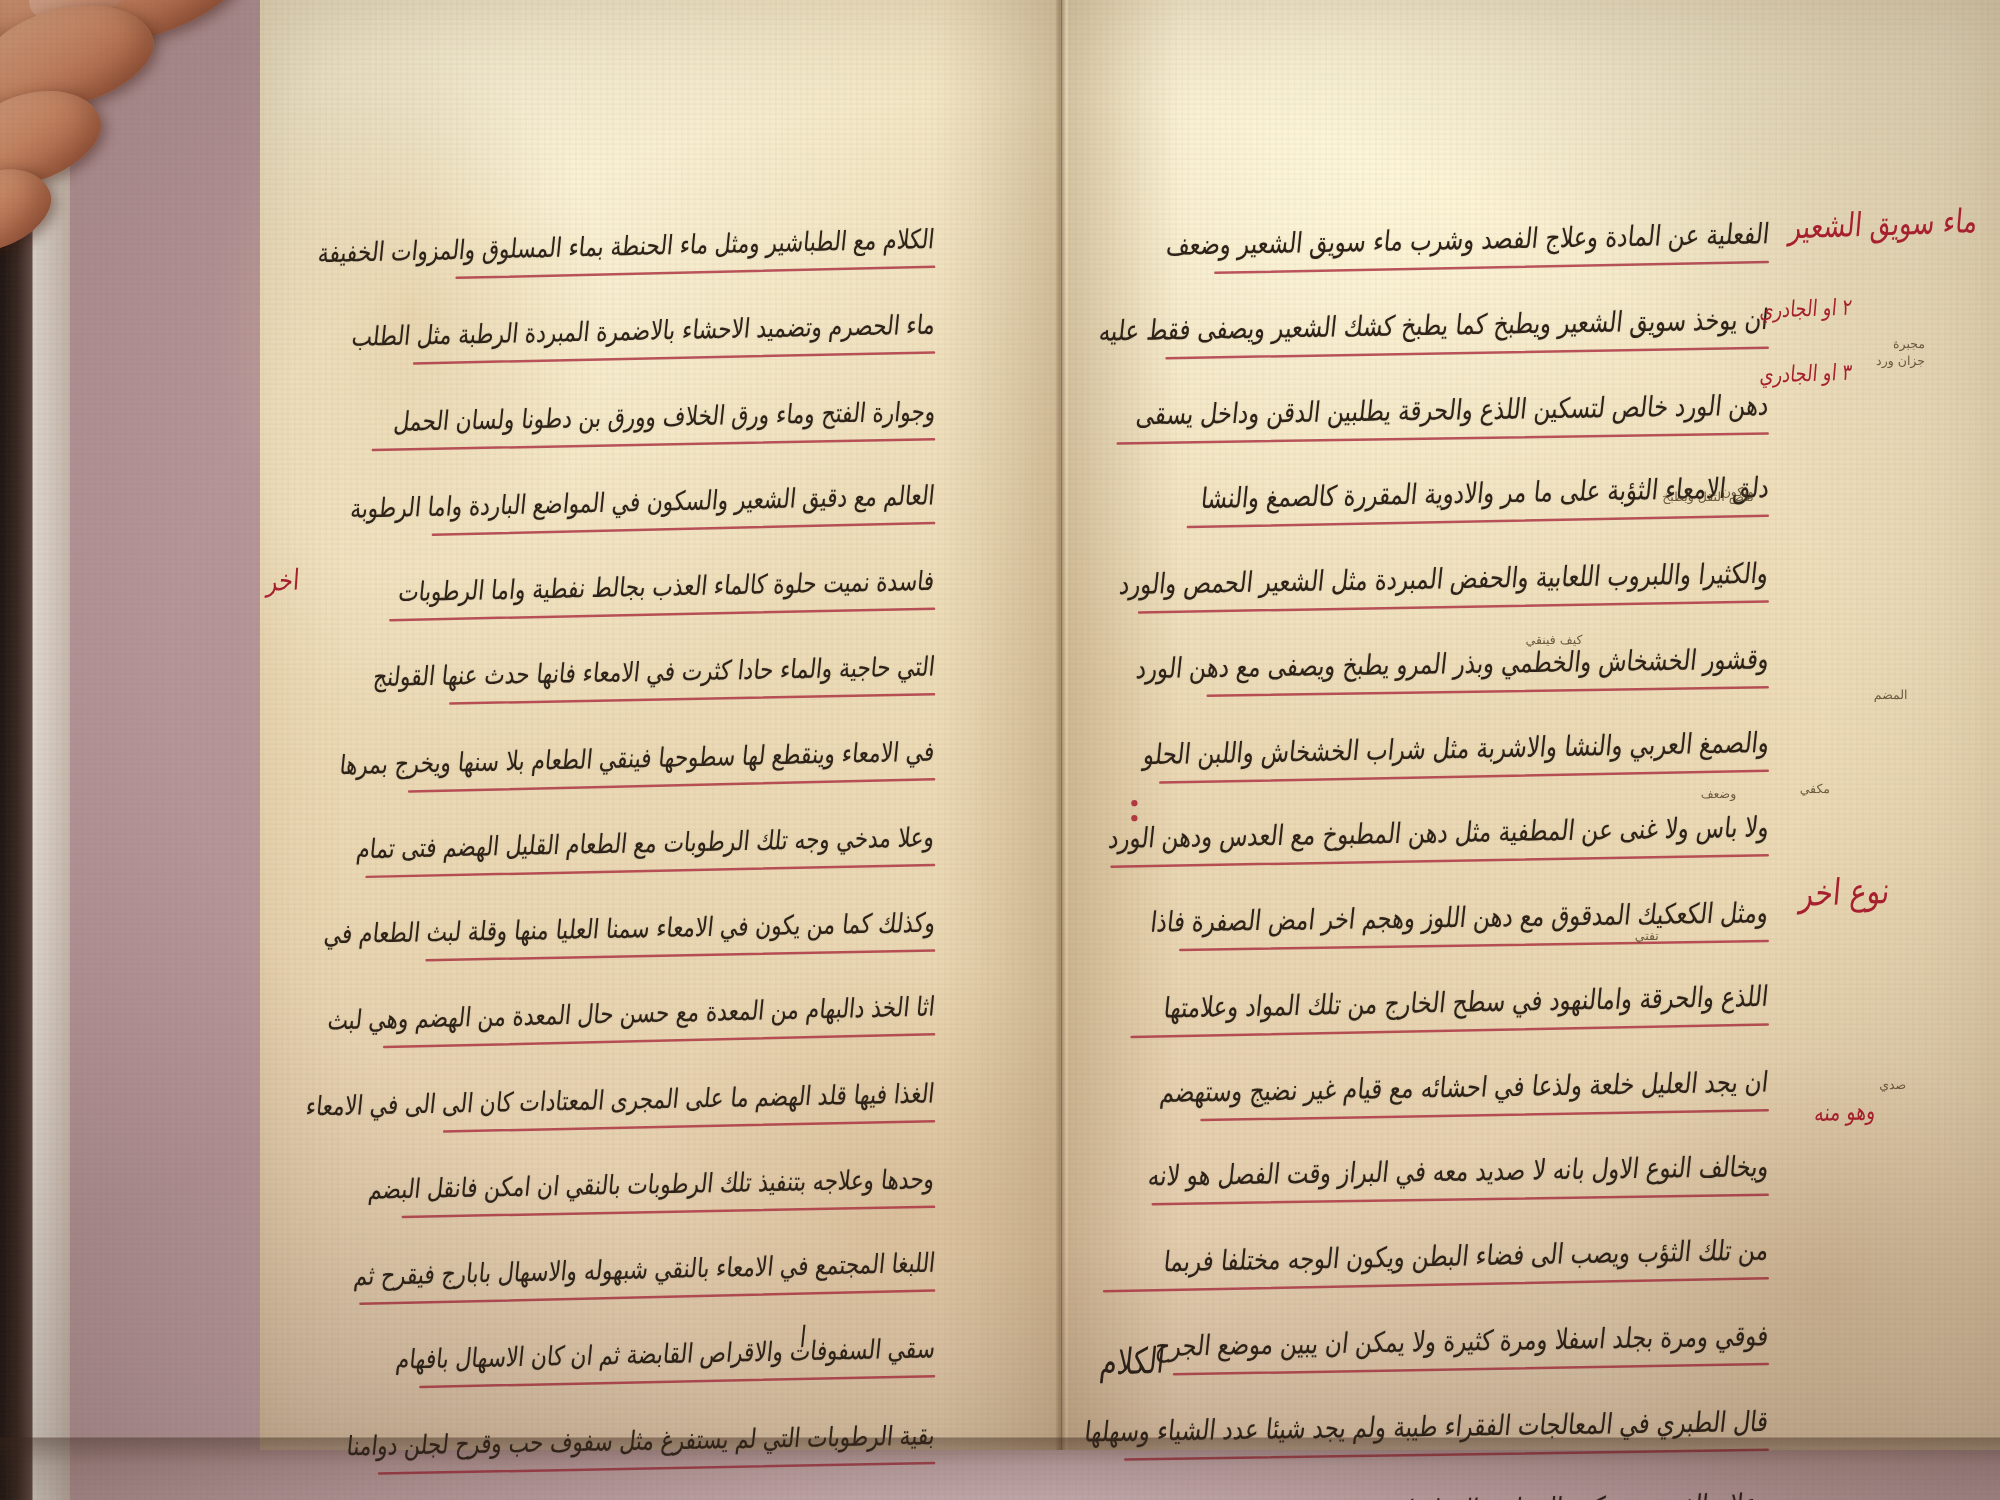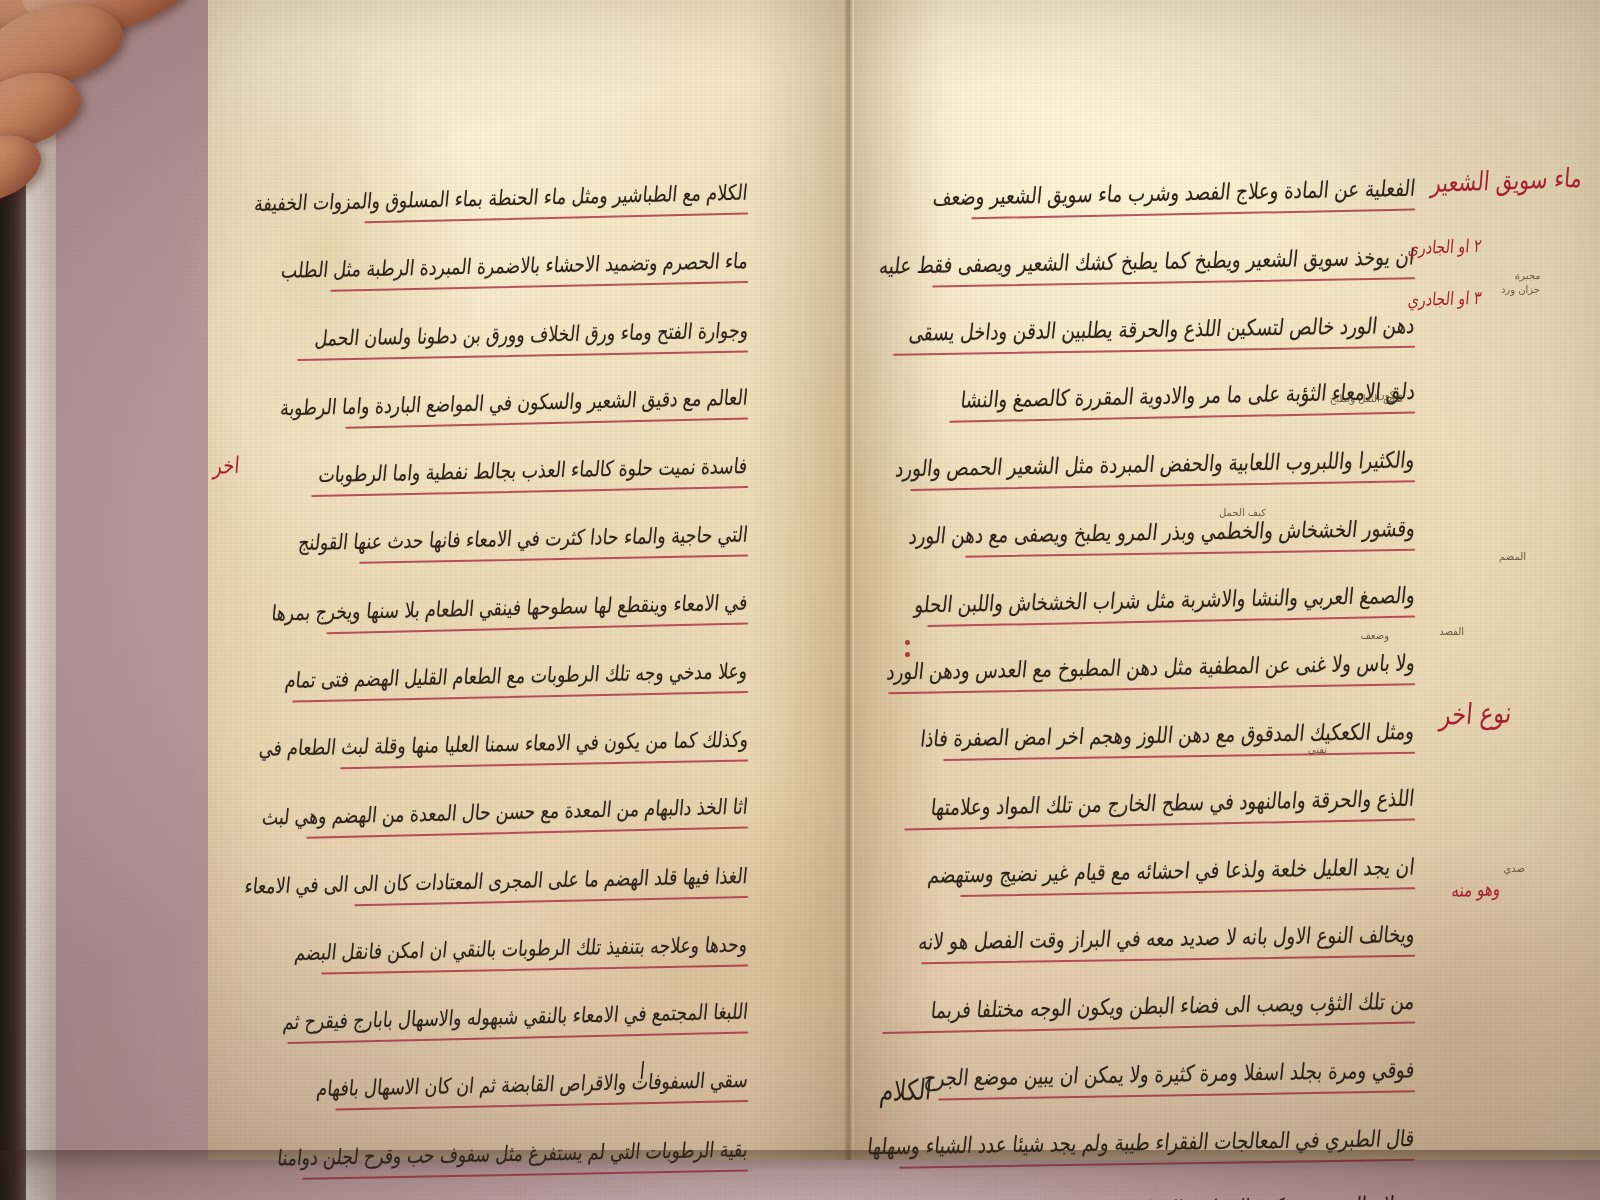--- a/index.html
+++ b/index.html
@@ -260,24 +260,24 @@
   <div class="thumb">
     <div class="seg s1"></div>
     <div class="nail n1"></div>
     <div class="seg s2"></div>
     <div class="seg s3"></div>
     <div class="seg s4"></div>
   </div>
 
   <div class="grain"></div>
   <div class="vignette"></div>
-<div class="interlin" style="right: 60px; top: 270.4px; position: absolute; font-style: italic;">مجبرة</div>
+<div class="interlin" style="right: 60px; top: 270.4px; position: absolute;">مجبرة</div>
     <div class="interlin" style="right: 197px; top: 388.85px; position: absolute;">ويكون</div>
-    <div class="interlin" style="right: 334px; top: 507.3px; position: absolute;">كيف الحمل</div>
-    <div class="interlin" style="right: 136px; top: 625.75px; position: absolute;">الفصد</div>
+    <div class="interlin" style="right: 334px; top: 507.3px; position: absolute;">كيف فينقي</div>
+    <div class="interlin" style="right: 136px; top: 625.75px; position: absolute;">مكفي</div>
     <div class="interlin" style="right: 273px; top: 744.2px; position: absolute;">تفتي</div>
     <div class="interlin" style="right: 75px; top: 862.65px; position: absolute;">صدي</div>
     <div class="interlin" style="right: 60px; top: 284px; position: absolute;">جزان ورد</div>
     <div class="interlin" style="right: 197px; top: 392.85px; position: absolute;">نقص الثقل ويطبخ</div>
     <div class="interlin" style="right: 74px; top: 511.3px; position: absolute; margin-top: 40px;">المضم</div>
     <div class="interlin" style="right: 211px; top: 629.75px; position: absolute;">وضعف</div>
     <div class="marg" style="top: 168px; right: 18px; font-size: 22px; transform: rotate(-2deg);"><span class="t">ماء سويق الشعير</span></div>
     <div class="marg" style="top: 238px; right: 118px; font-size: 15px; transform: rotate(-2deg);"><span class="t">٢ او الجادري</span></div>
     <div class="marg" style="top: 290px; right: 118px; font-size: 15px; transform: rotate(-2deg);"><span class="t">٣ او الجادري</span></div>
     <div class="marg" style="top: 700px; right: 88px; font-size: 24px; transform: rotate(-2deg);"><span class="t">نوع اخر</span></div>

